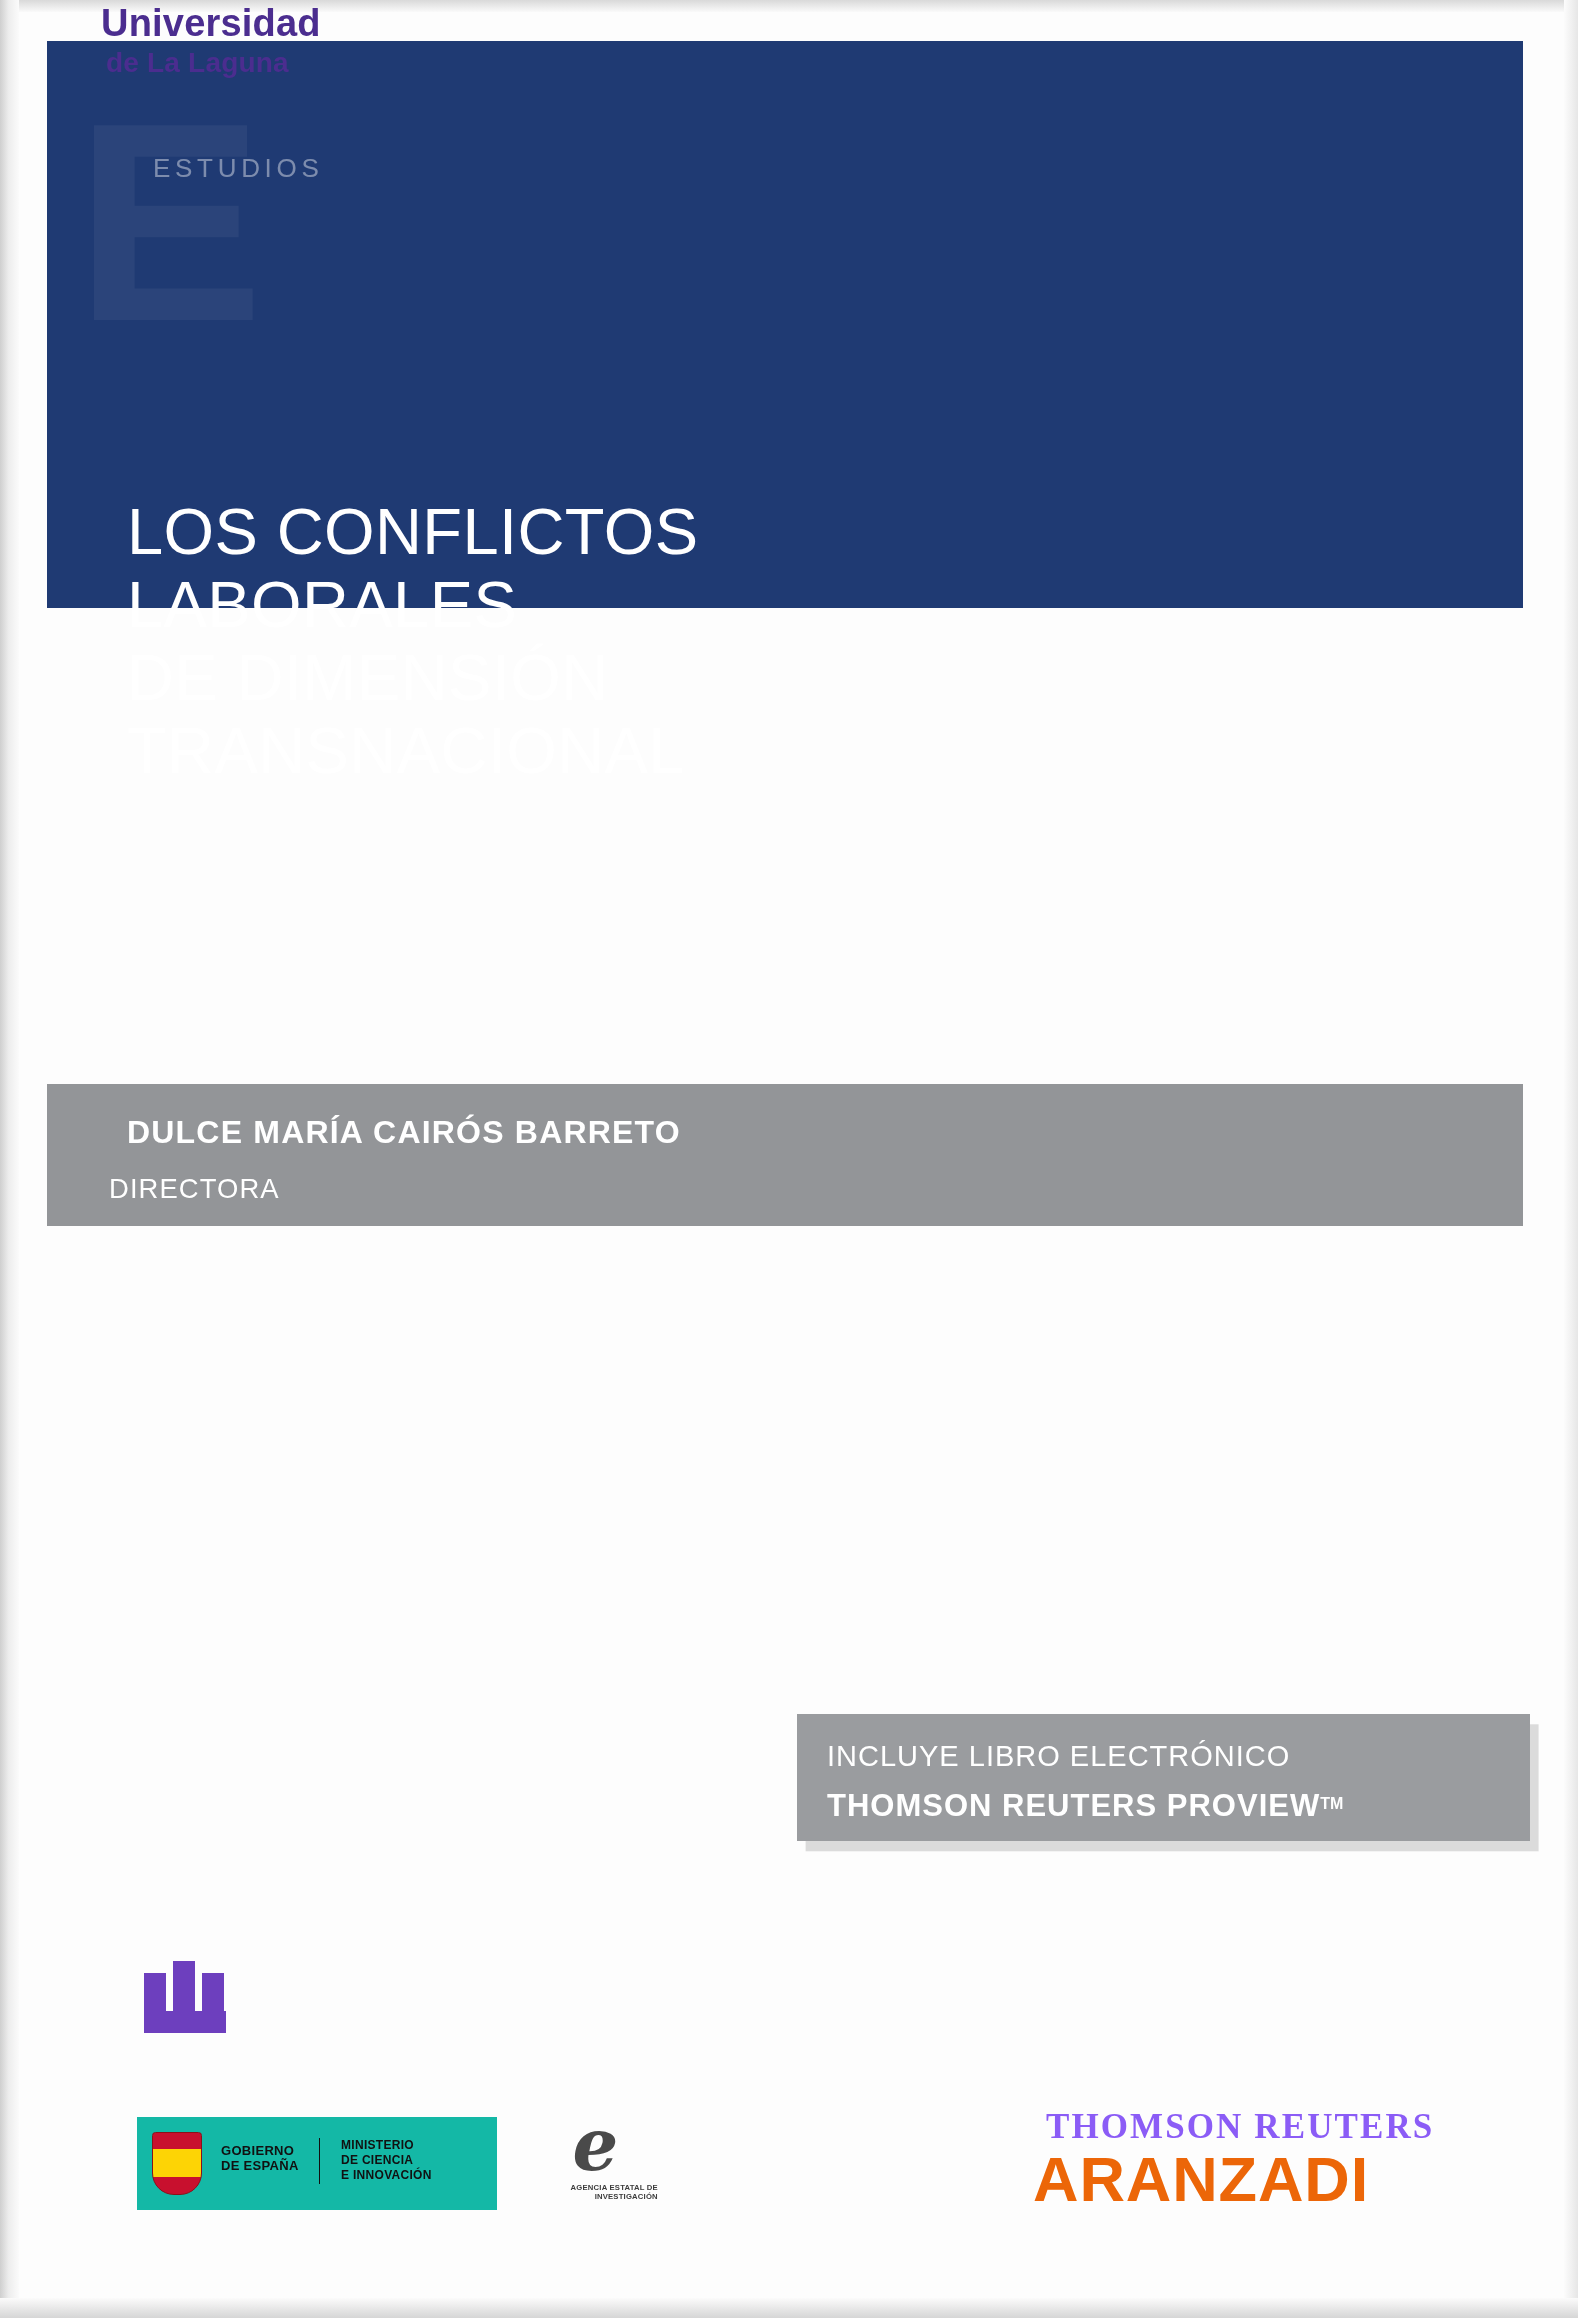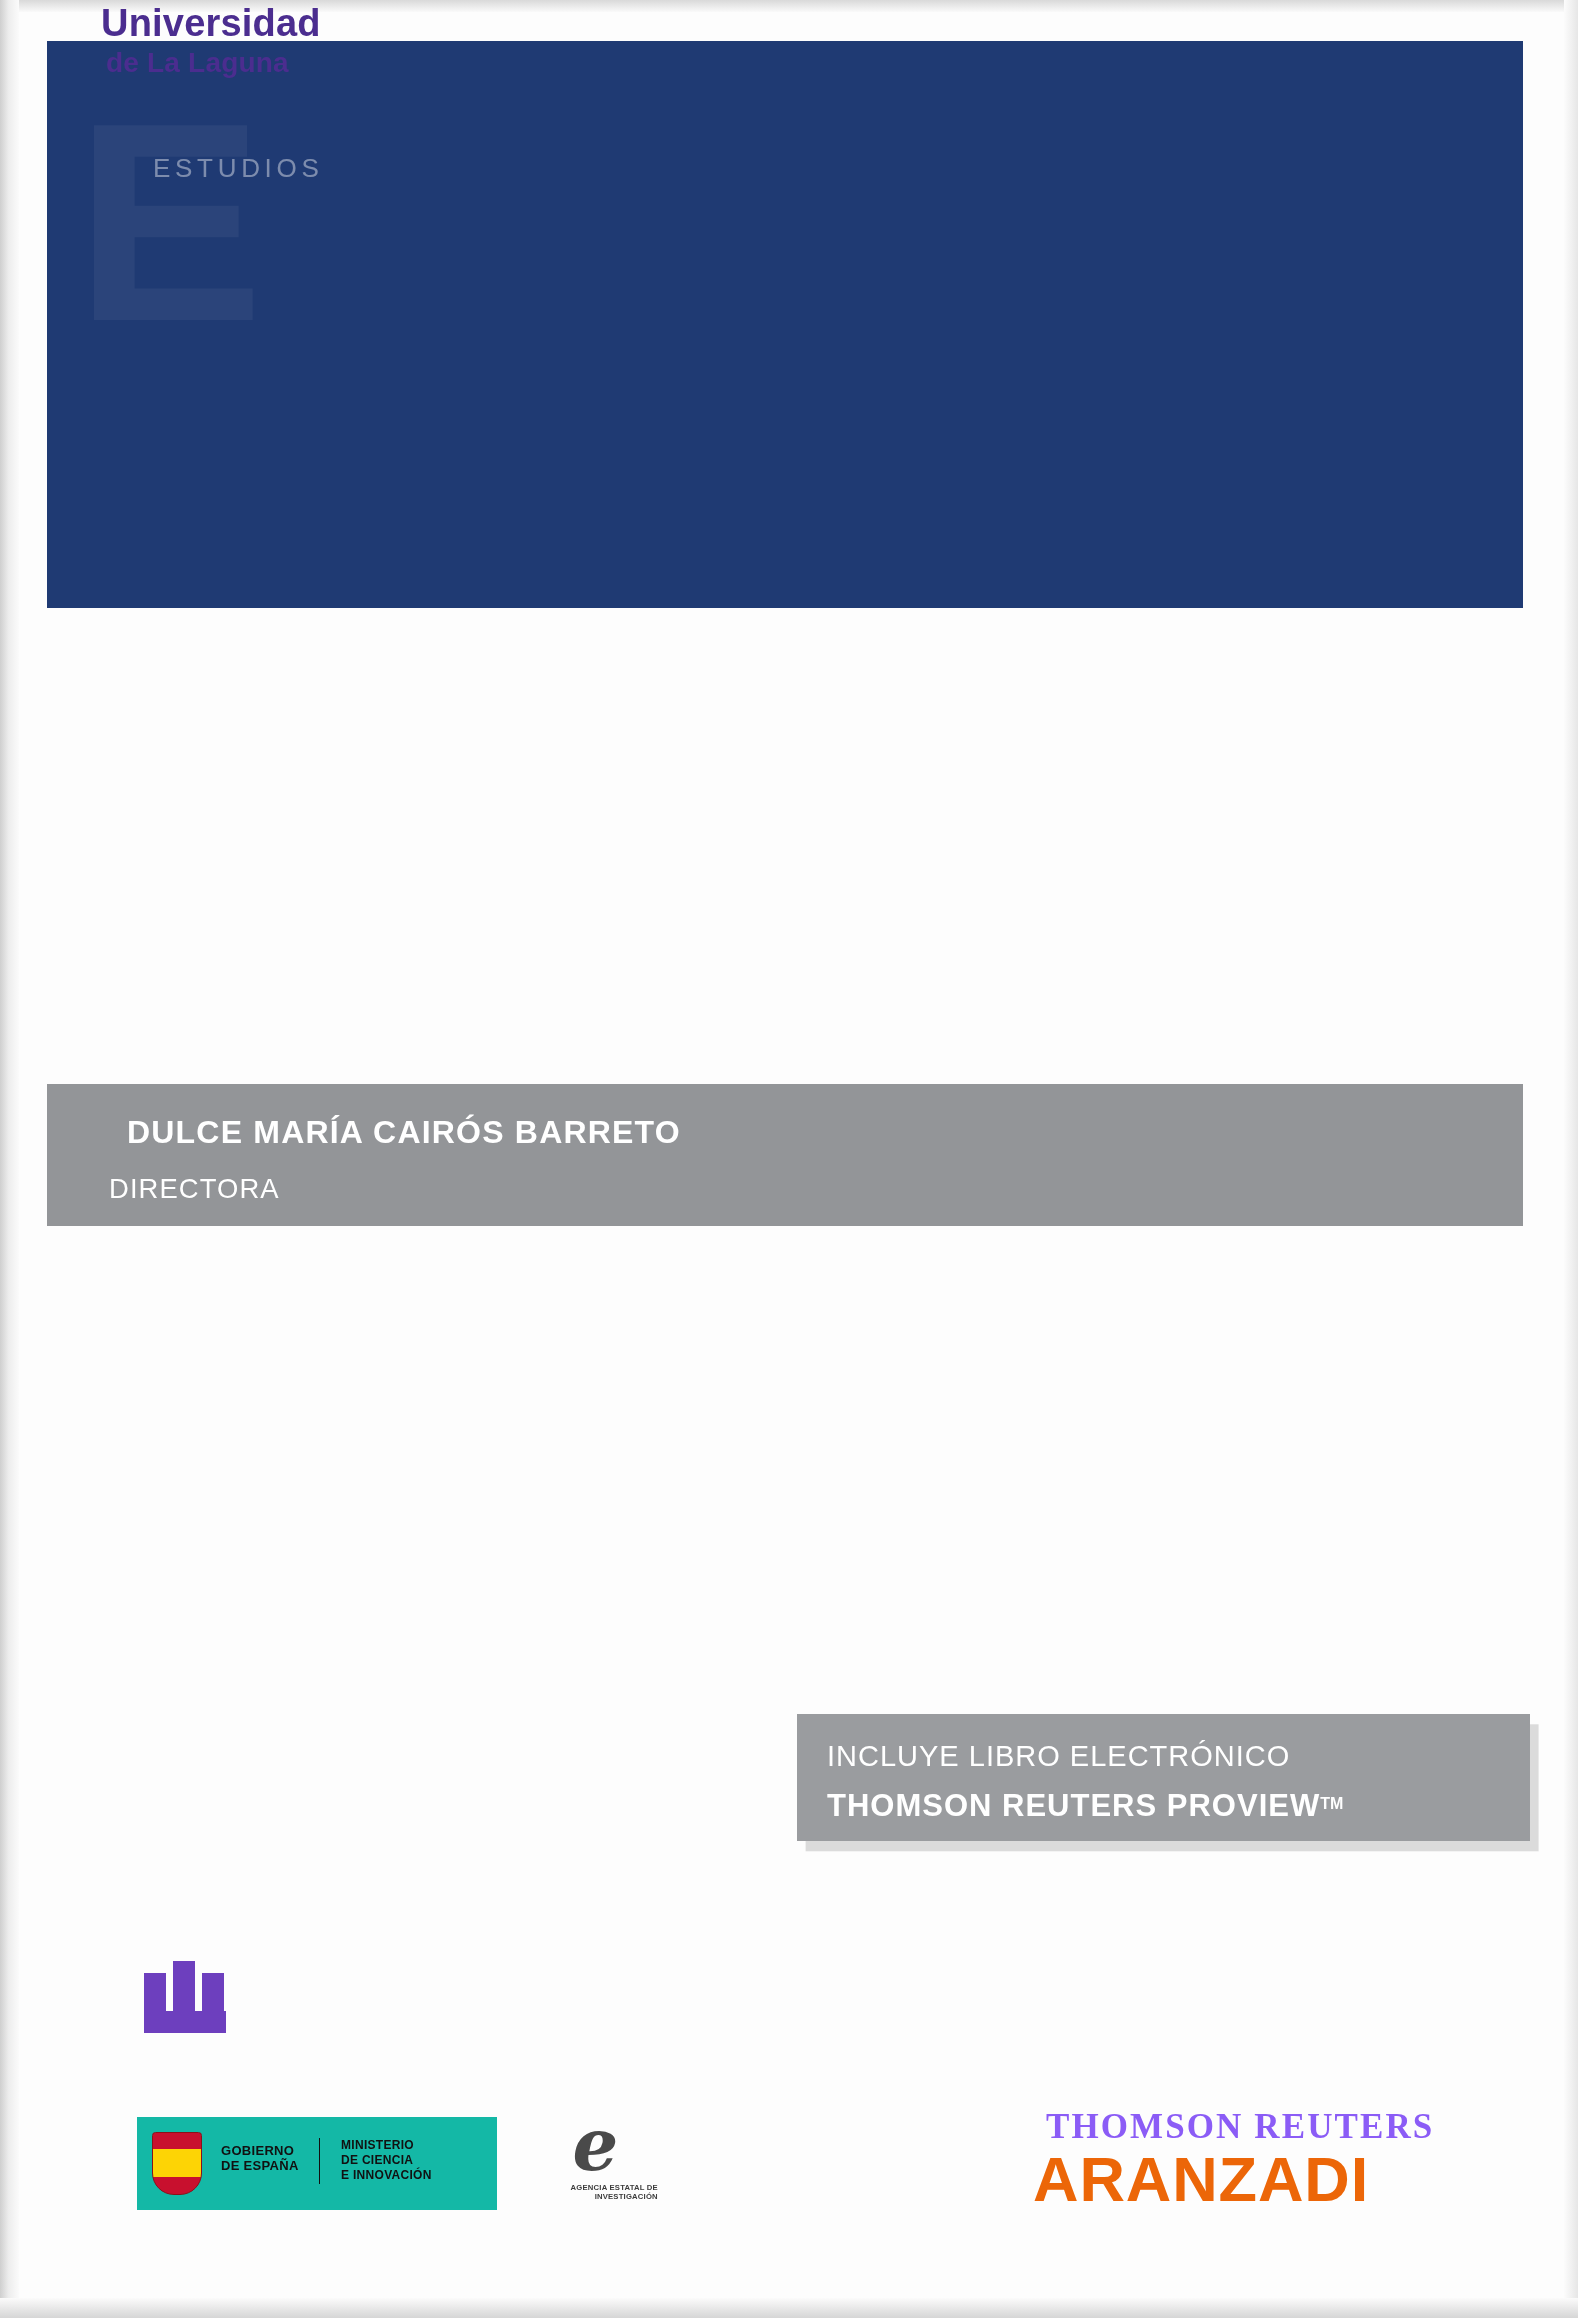--- a/index.html
+++ b/index.html
@@ -298,20 +298,26 @@
   <div class="edge-left"></div>
   <div class="edge-right"></div>
   <div class="edge-bottom"></div>
 
   <div class="blue-band"></div>
 
   <div class="watermark-e">E</div>
 
   <div class="collection-label">ESTUDIOS</div>
 
+  <div class="cover-title">
+    <span class="line">LOS CONFLICTOS</span>
+    <span class="line">LABORALES</span>
+    <span class="line">DE DIMENSIÓN</span>
+    <span class="line">TRANSNACIONAL</span>
+  </div>
 
   <div class="author-band"></div>
   <div class="author-name">DULCE MARÍA CAIRÓS BARRETO</div>
   <div class="author-role">DIRECTORA</div>
 
   <div class="proview-badge"></div>
   <div class="proview-line1">INCLUYE LIBRO ELECTRÓNICO</div>
   <div class="proview-line2">
     <span>THOMSON REUTERS PROVIEW</span><span class="tm">TM</span>
   </div>

